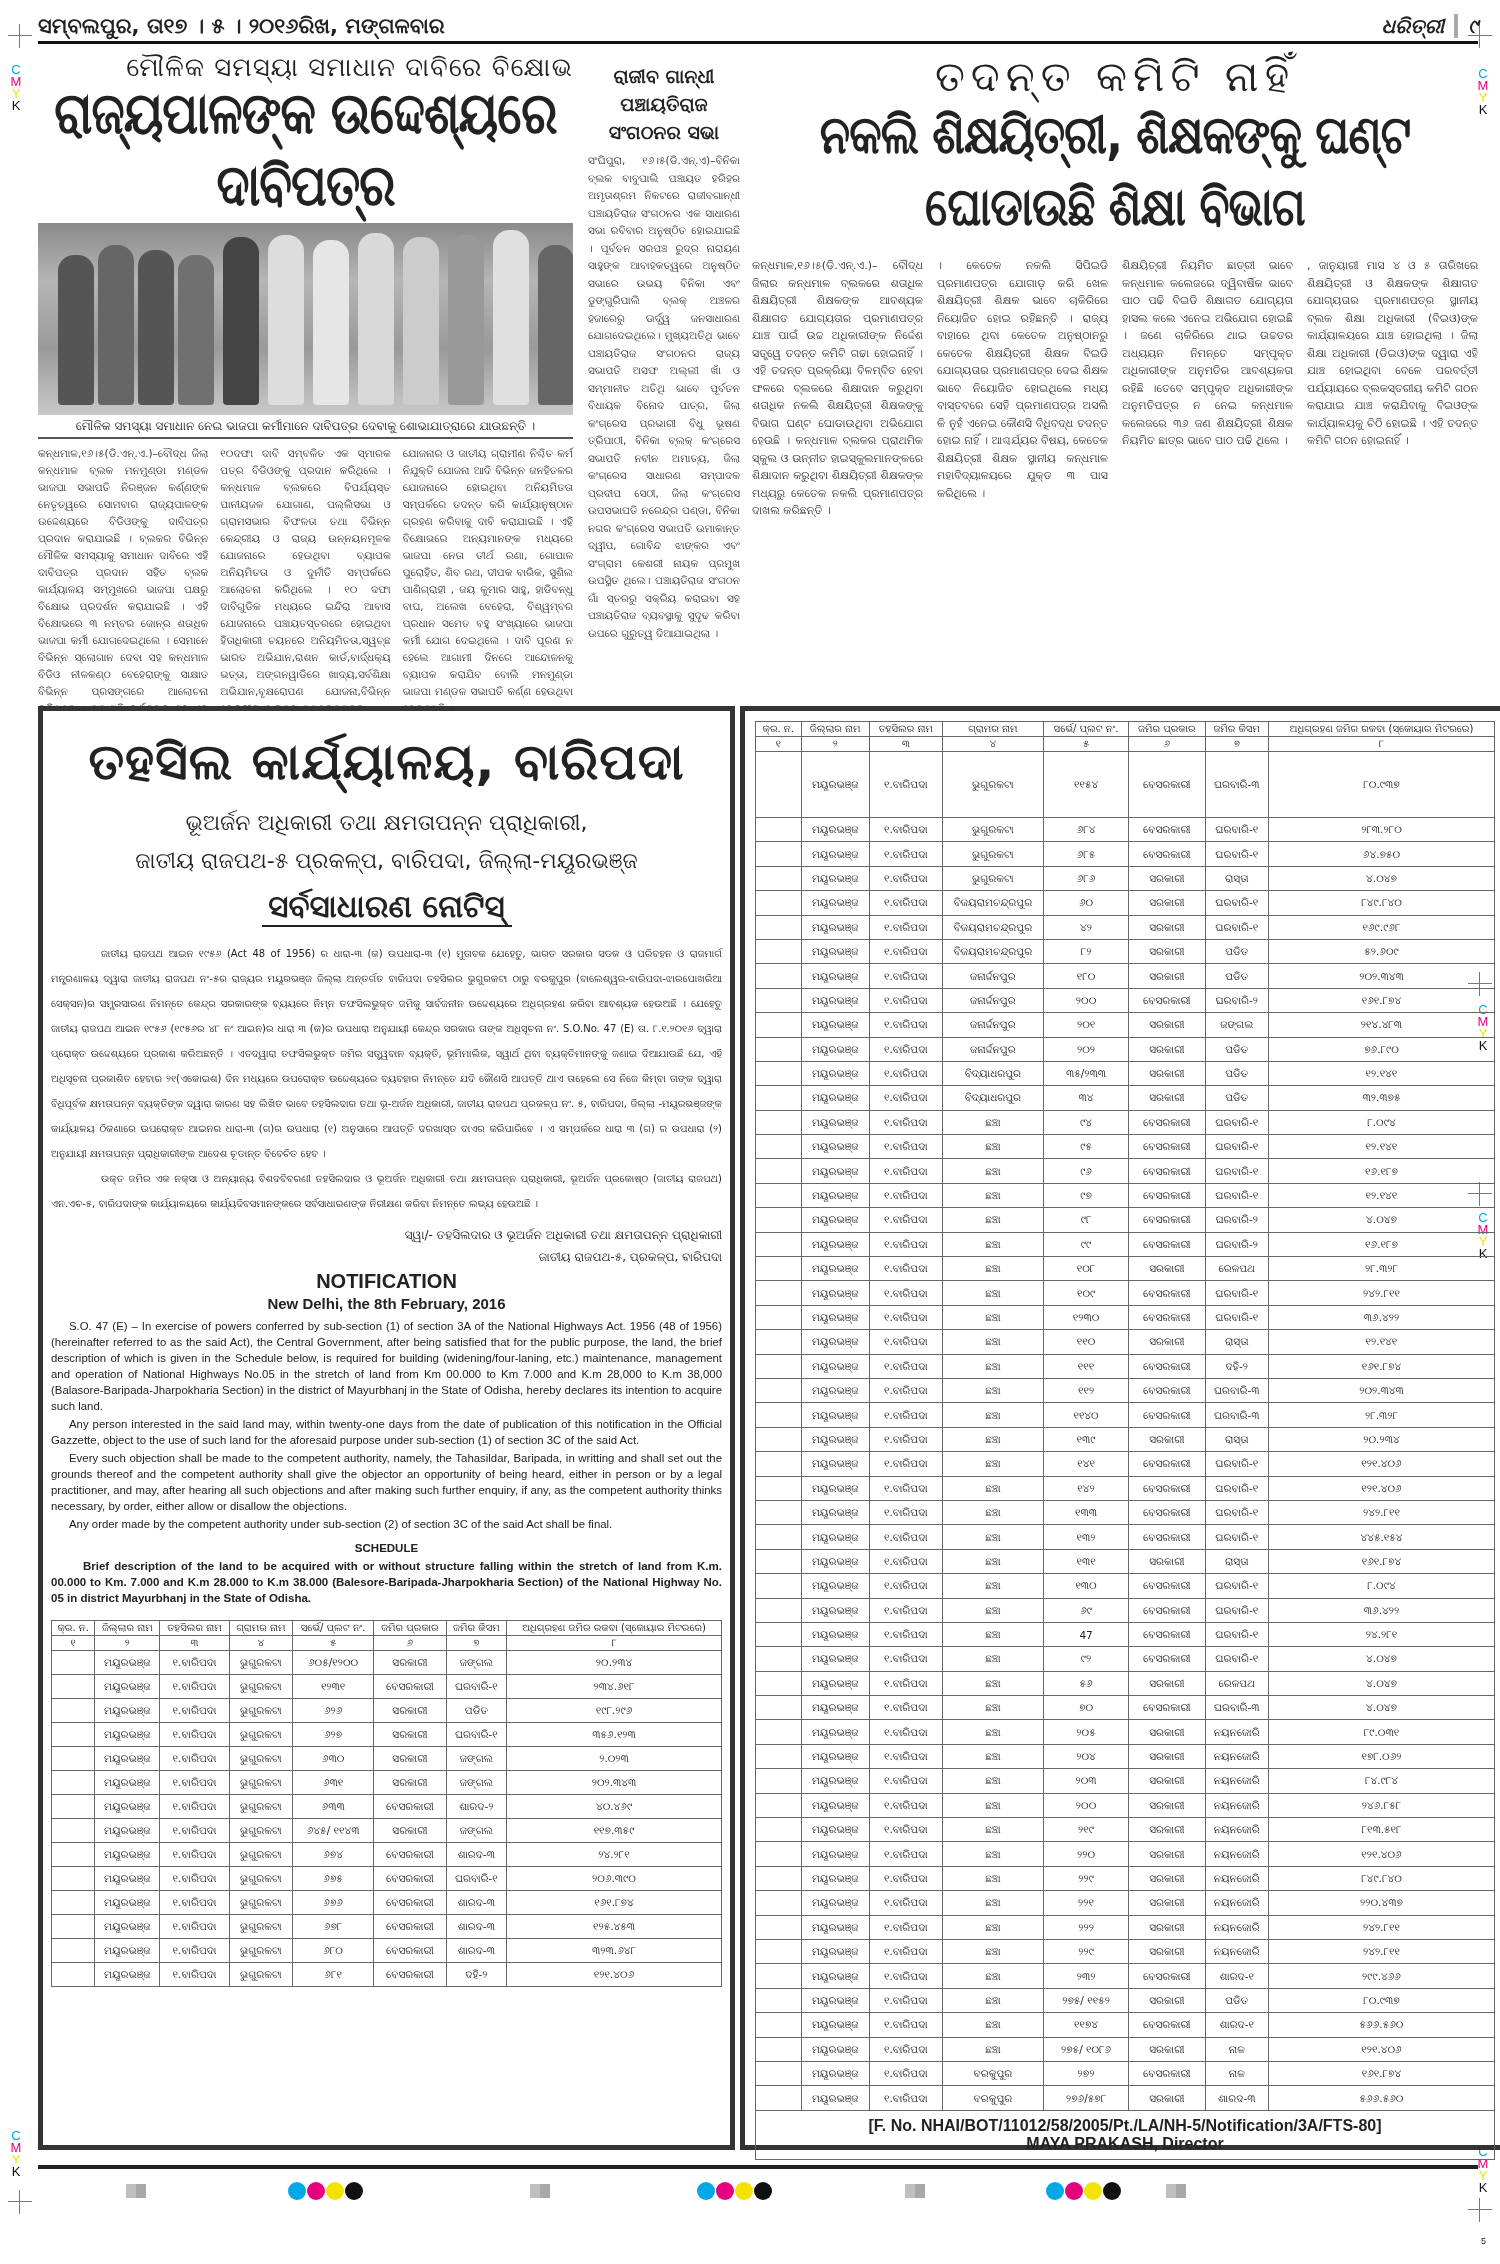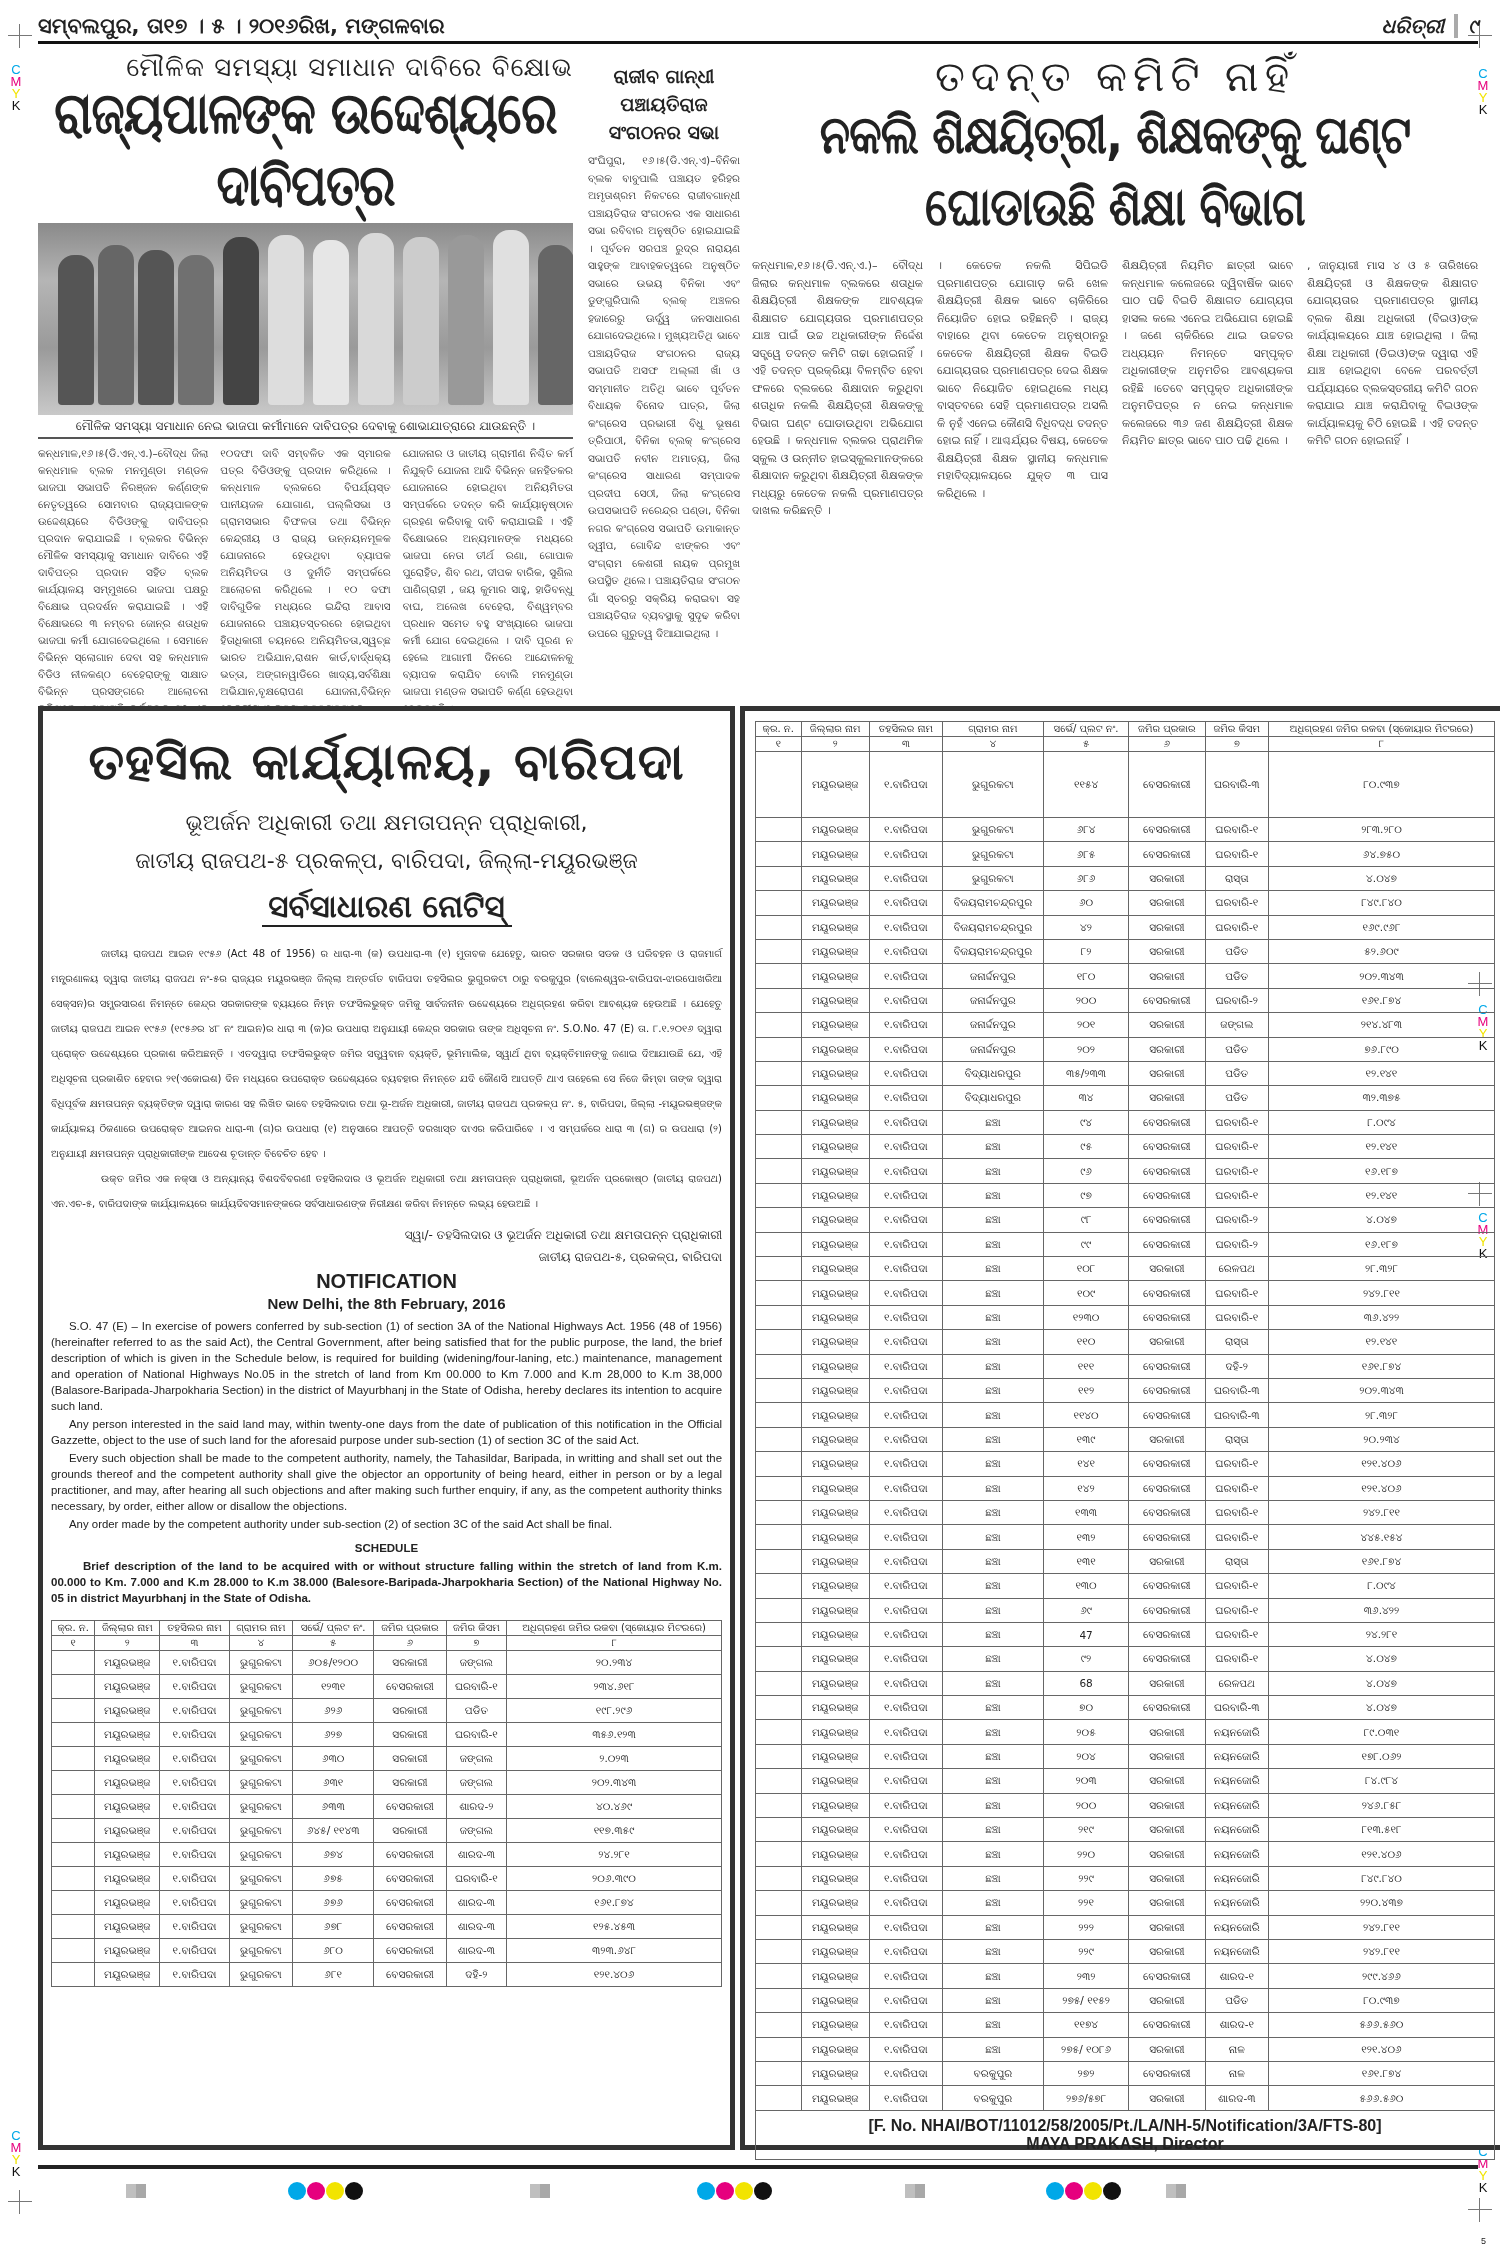--- a/index.html
+++ b/index.html
@@ -730,21 +730,21 @@
           <td>୯୨</td>
           <td>ବେସରକାରୀ</td>
           <td>ଘରବାରି-୧</td>
           <td>୪.୦୪୭</td>
         </tr>
         <tr>
           <td></td>
           <td>ମୟୂରଭଞ୍ଜ</td>
           <td>୧.ବାରିପଦା</td>
           <td>ଛଞ୍ଚା</td>
-          <td>68</td>
+          <td>୫୬</td>
           <td>ସରକାରୀ</td>
           <td>ରେଳପଥ</td>
           <td>୪.୦୪୭</td>
         </tr>
         <tr>
           <td></td>
           <td>ମୟୂରଭଞ୍ଜ</td>
           <td>୧.ବାରିପଦା</td>
           <td>ଛଞ୍ଚା</td>
           <td>୭୦</td>

